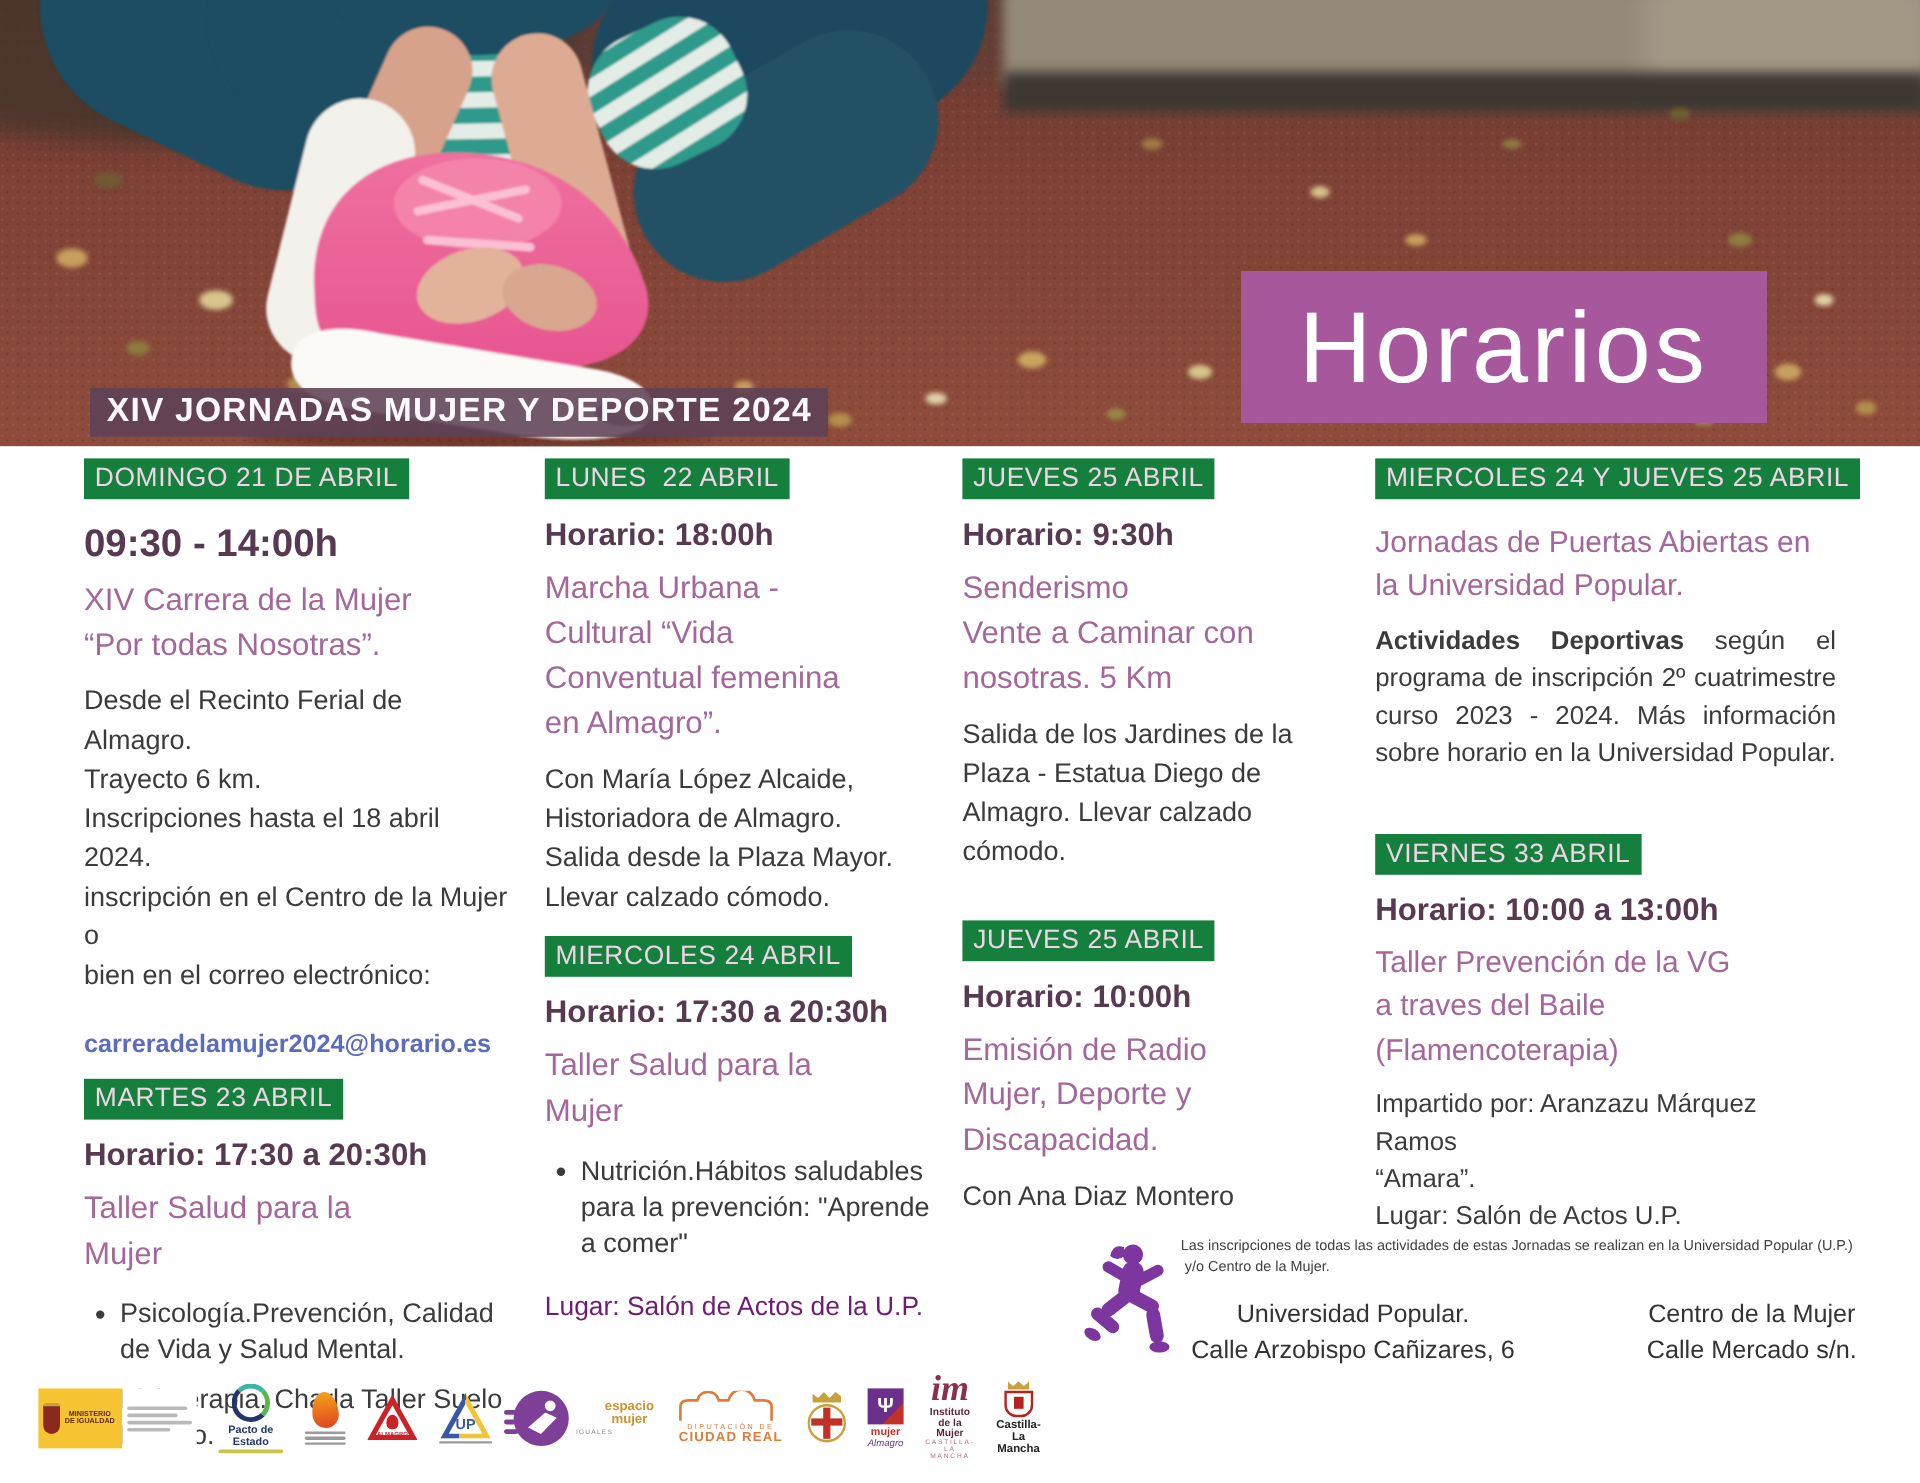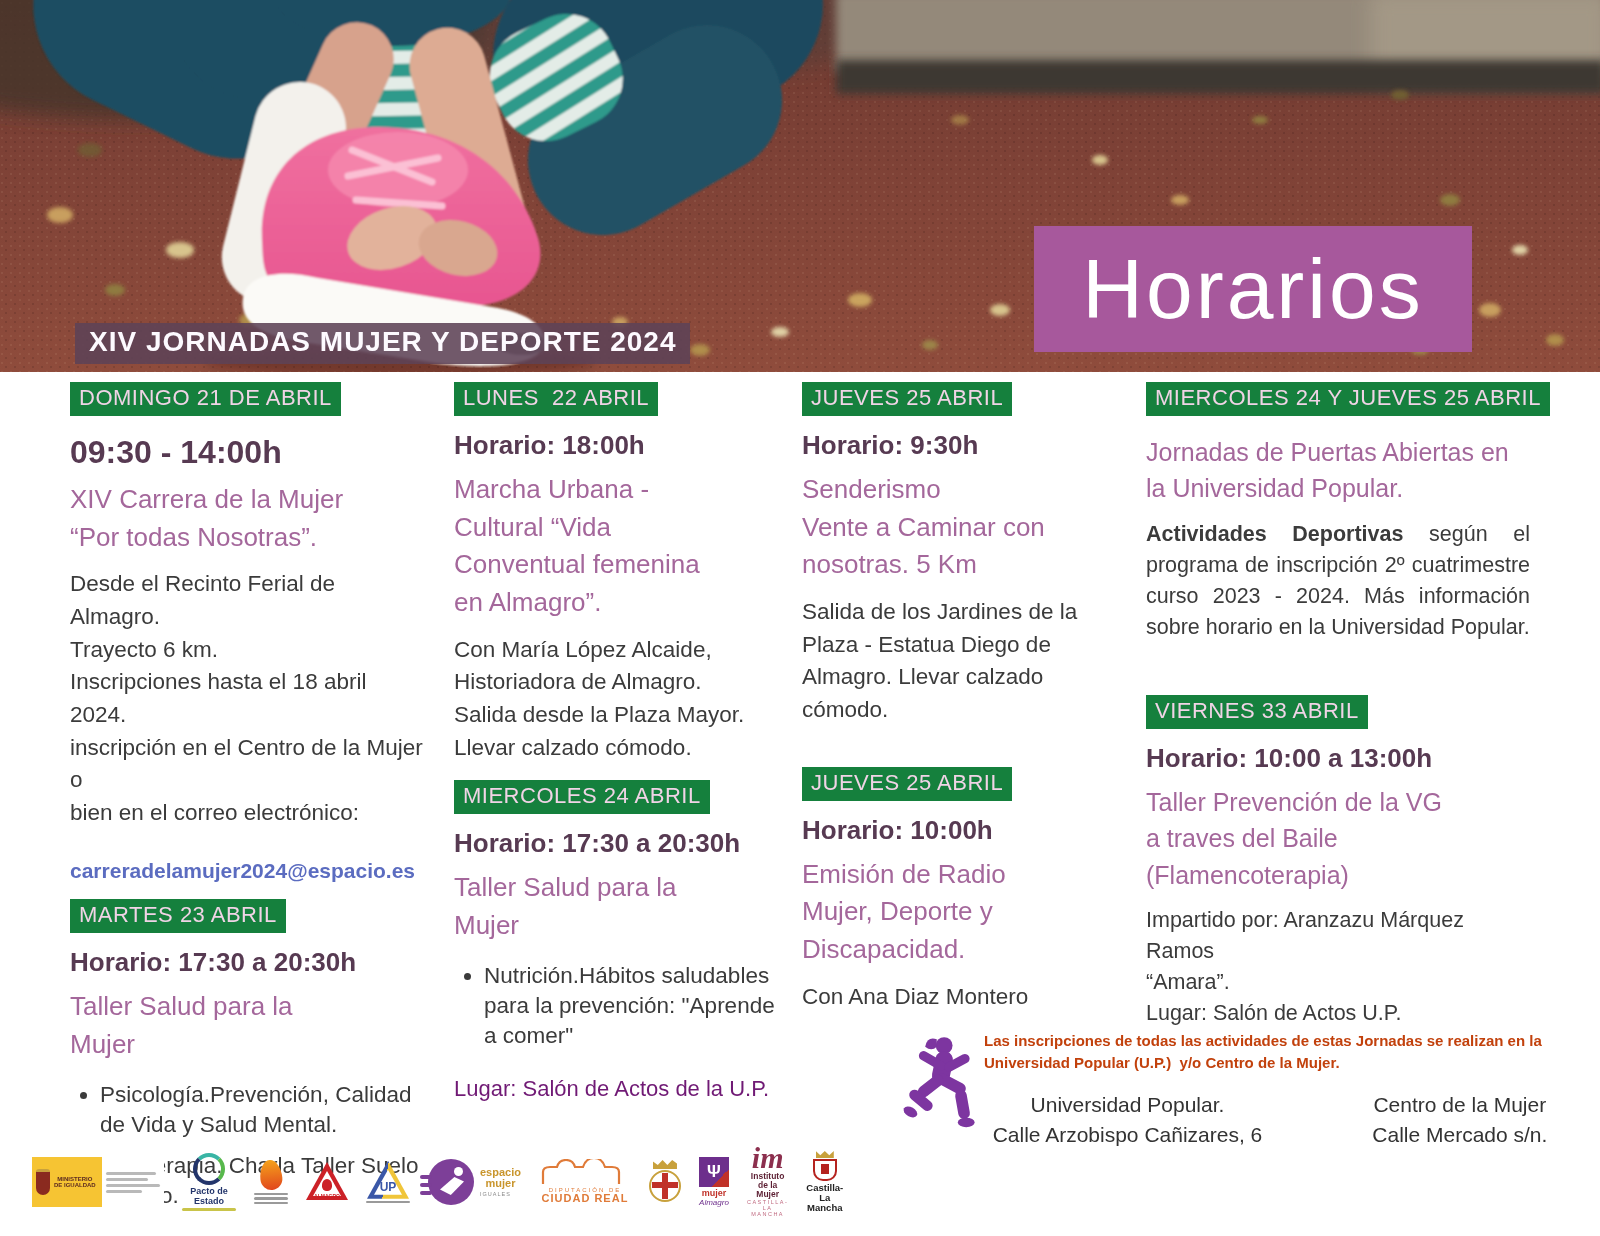--- a/index.html
+++ b/index.html
@@ -63,21 +63,21 @@
   .place { font-size:22px; color:#701a75; margin-top:24px; }
 
   
   .inscription {
     position:absolute; left:900px; top:1030px; width:656px;
     display:flex; align-items:flex-start;
   }
   .runner-icon { flex:0 0 84px; width:84px; margin-top:4px; }
   .inscription-content { flex:1; }
   .inscription-note {
-    font-weight:bold; color:#c2410c; font-size:15px; line-height:1.45;
+    font-weight:normal; color:#404040; font-size:12px; line-height:1.45;
   }
   .addresses { display:flex; justify-content:center; gap:110px; margin-top:16px; }
   .address { text-align:center; font-size:21px; color:#333; line-height:1.45; white-space:pre-line; }
 
   
   .logos {
     position:absolute; left:32px; top:1146px; width:756px; height:72px;
     display:flex; align-items:center; gap:18px;
   }
   .logo { display:flex; flex-direction:column; align-items:center; justify-content:center; line-height:1.05; }
@@ -110,21 +110,21 @@
   .tri-red .cap { position:absolute; bottom:1px; width:100%; font-size:5px; font-weight:bold; color:#cc2127; text-align:center; }
   .tri-up .tri-shape { background:linear-gradient(100deg,#3a57a7 45%,#f0c53a 45%); }
   .tri-up .up-txt { position:absolute; bottom:5px; left:50%; transform:translateX(-50%); font-size:12px; font-weight:bold; color:#3a57a7; }
 
   .logo-espacio { flex-direction:row; gap:6px; }
   .esp-circle { position:relative; width:46px; height:46px; border-radius:50%; background:#7d3f98; }
   .esp-dashes { position:absolute; left:-8px; top:16px; display:flex; flex-direction:column; gap:4px; }
   .esp-dashes i { width:12px; height:4px; background:#7d3f98; border-radius:2px; display:block; }
   .esp-head { position:absolute; left:26px; top:8px; width:9px; height:9px; background:#fff; border-radius:50%; }
   .esp-bodyline { position:absolute; left:12px; top:18px; width:24px; height:18px; border-radius:3px; background:#fff; clip-path:polygon(60% 0,100% 25%,45% 100%,0 70%); }
-  .esp-txt { font-size:11px; font-weight:bold; color:#c9952c; white-space:pre-line; text-align:left; }
+  .esp-txt { font-size:11px; font-weight:bold; color:#c9952c; white-space:pre-line; text-align:left;margin-left:24px; }
   .esp-sub { font-size:5.5px; color:#8a8a8a; letter-spacing:1px; margin-top:2px; }
 
   .dipu-cap1 { font-size:6px; letter-spacing:2px; color:#e07b39; margin-top:2px; }
   .dipu-cap2 { font-size:11px; font-weight:bold; letter-spacing:1px; color:#e07b39; }
 
   .crest { position:relative; width:32px; height:46px; }
   .crest-crown { position:absolute; top:0; left:4px; width:24px; height:10px; background:#c8a13c; clip-path:polygon(0 100%,0 25%,20% 60%,40% 10%,60% 60%,80% 10%,100% 45%,100% 100%); }
   .crest-body { position:absolute; top:11px; left:0; width:32px; height:32px; border-radius:50%; background:#fff; border:2px solid #c8a13c; }
   .crest-cross-v { position:absolute; top:14px; left:13px; width:6px; height:26px; background:#c03128; }
   .crest-cross-h { position:absolute; top:23px; left:3px; width:26px; height:6px; background:#c03128; }
@@ -261,21 +261,21 @@
     <section>
       <span class="hdr">DOMINGO 21 DE ABRIL</span>
       <p class="time big">09:30 - 14:00h</p>
       <p class="title">XIV Carrera de la Mujer
 “Por todas Nosotras”.</p>
       <p class="body">Desde el Recinto Ferial de Almagro.
 Trayecto 6 km.
 Inscripciones hasta el 18 abril 2024.
 inscripción en el Centro de la Mujer o
 bien en el correo electrónico:</p>
-      <p class="email">carreradelamujer2024@espacio.es</p>
+      <p class="email">carreradelamujer2024@horario.es</p>
     </section>
     <section class="sec2">
       <span class="hdr">MARTES 23 ABRIL</span>
       <p class="time">Horario: 17:30 a 20:30h</p>
       <p class="title">Taller Salud para la
 Mujer</p>
       <ul class="bullets">
           <li>Psicología.Prevención, Calidad de Vida y Salud Mental.</li>
           <li>Fisioterapia. Charla Taller Suelo Pélvico.</li>
         </ul>

